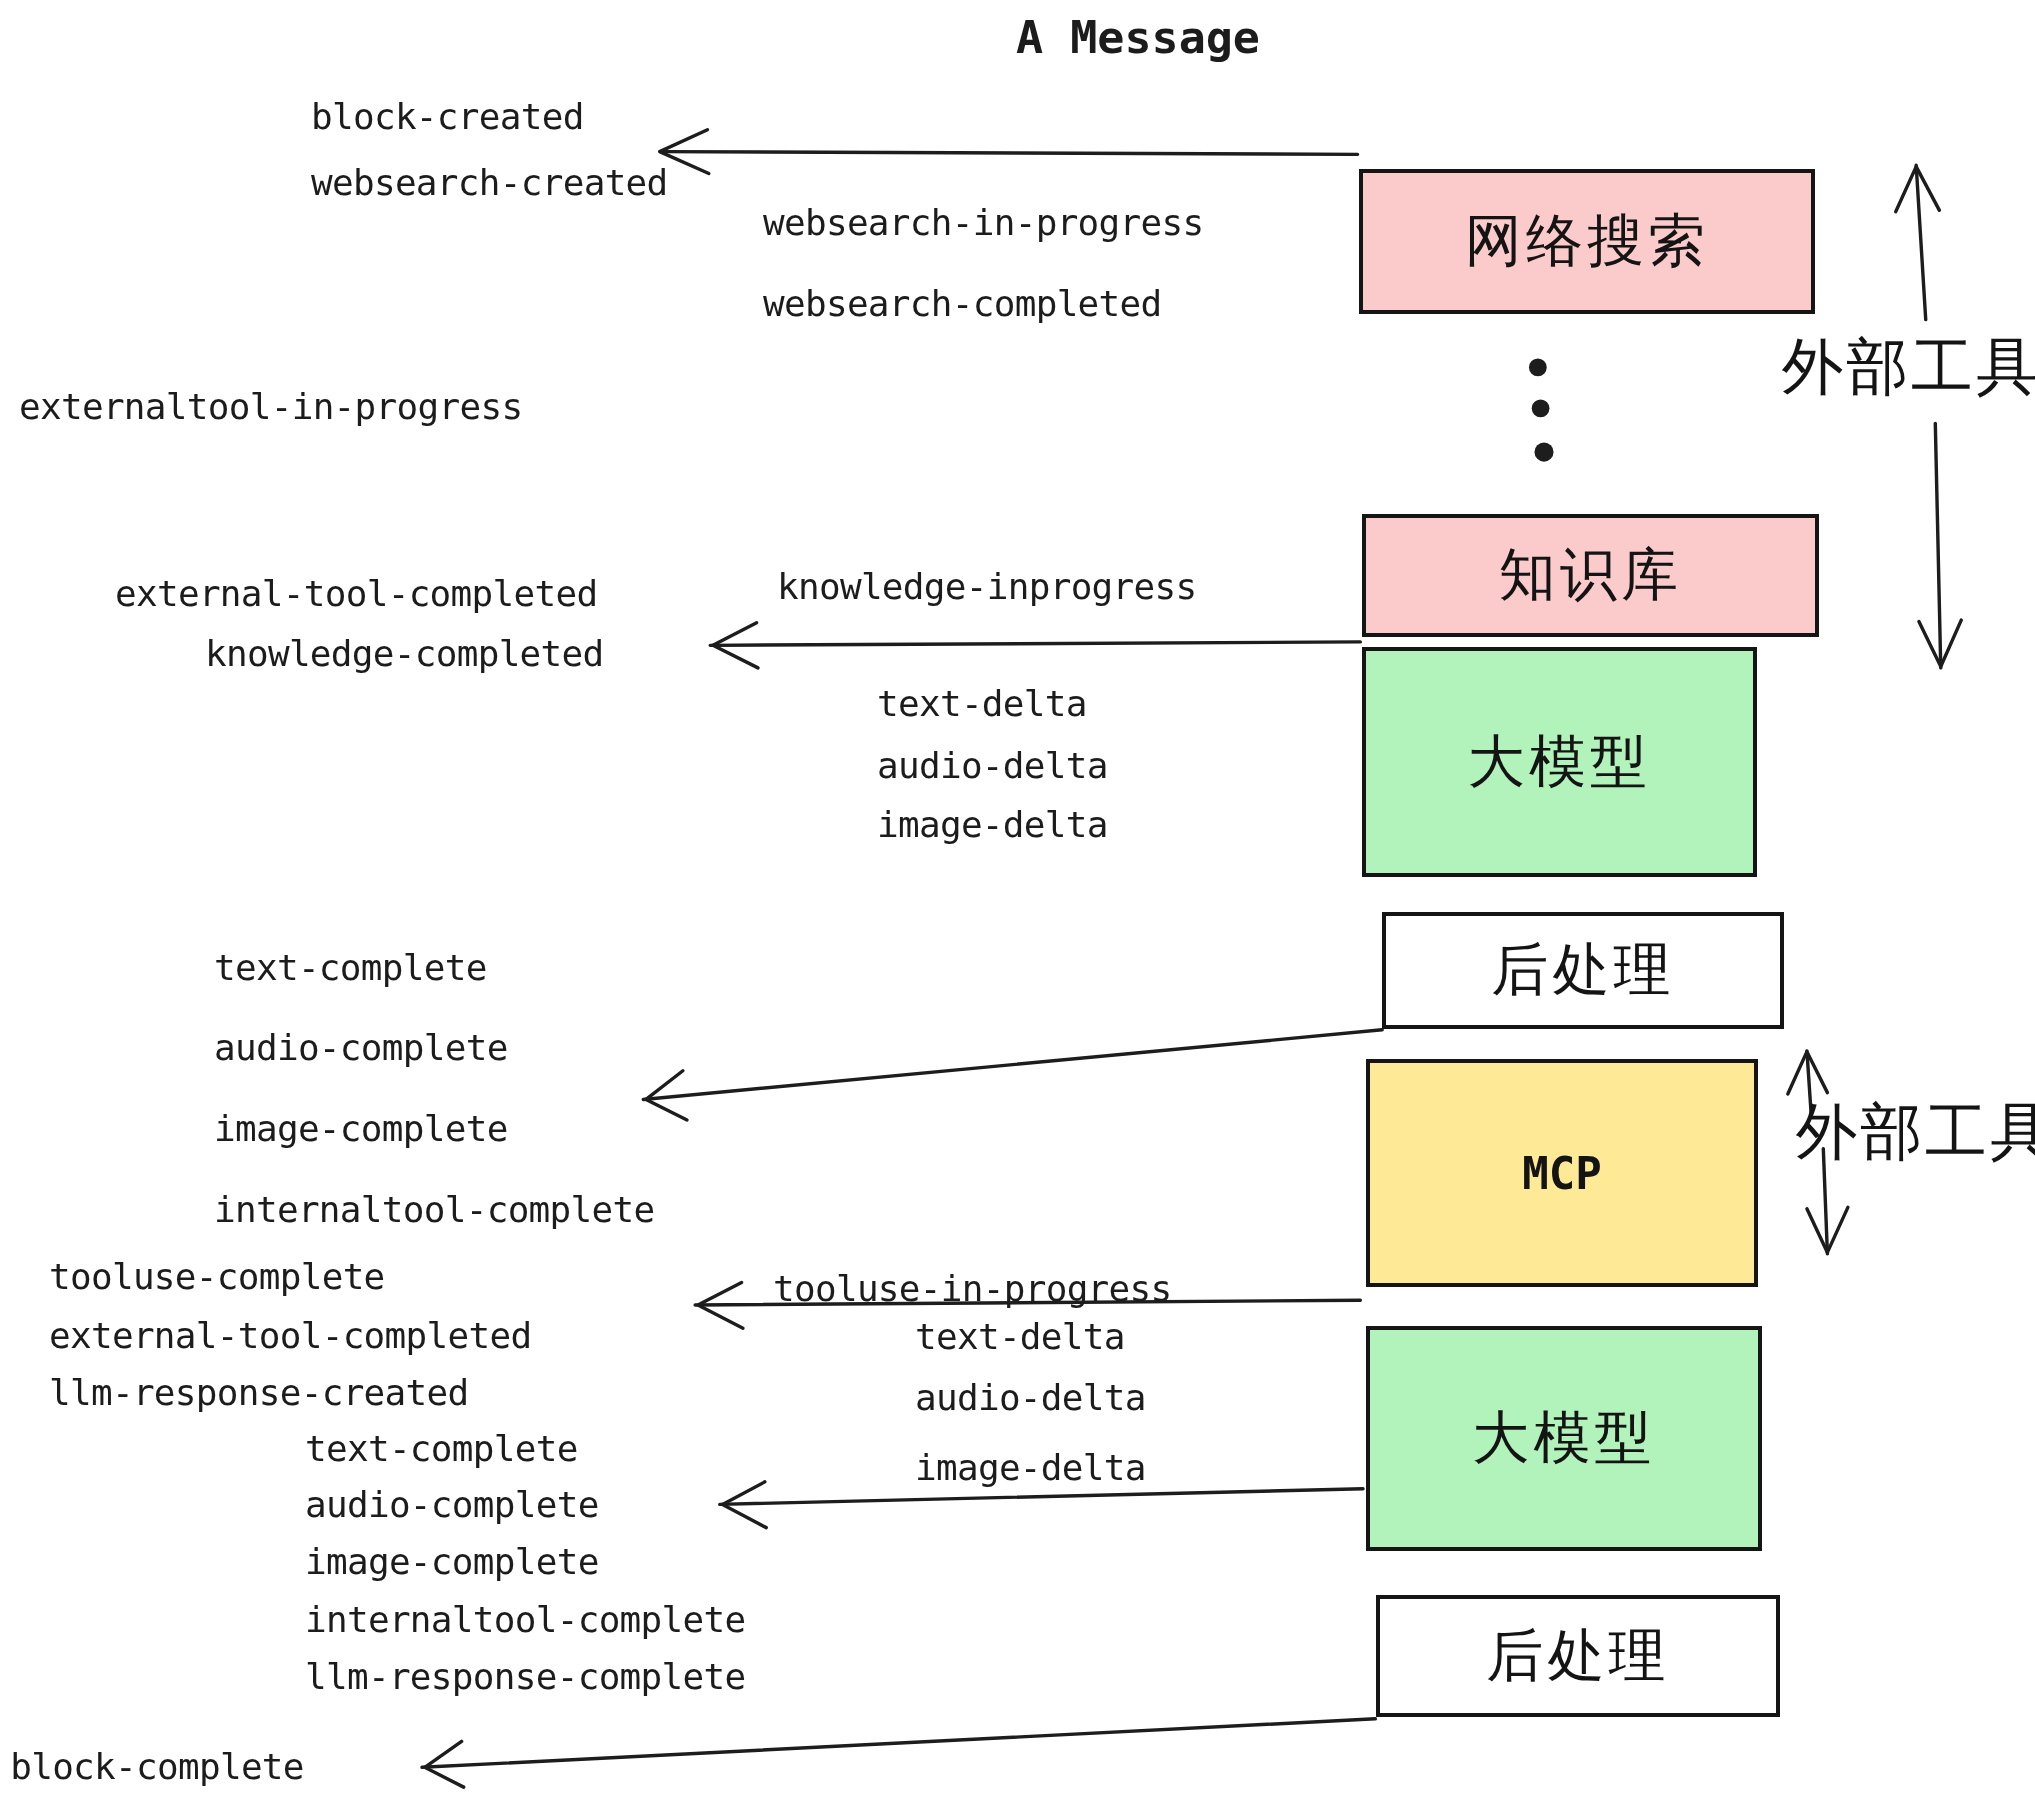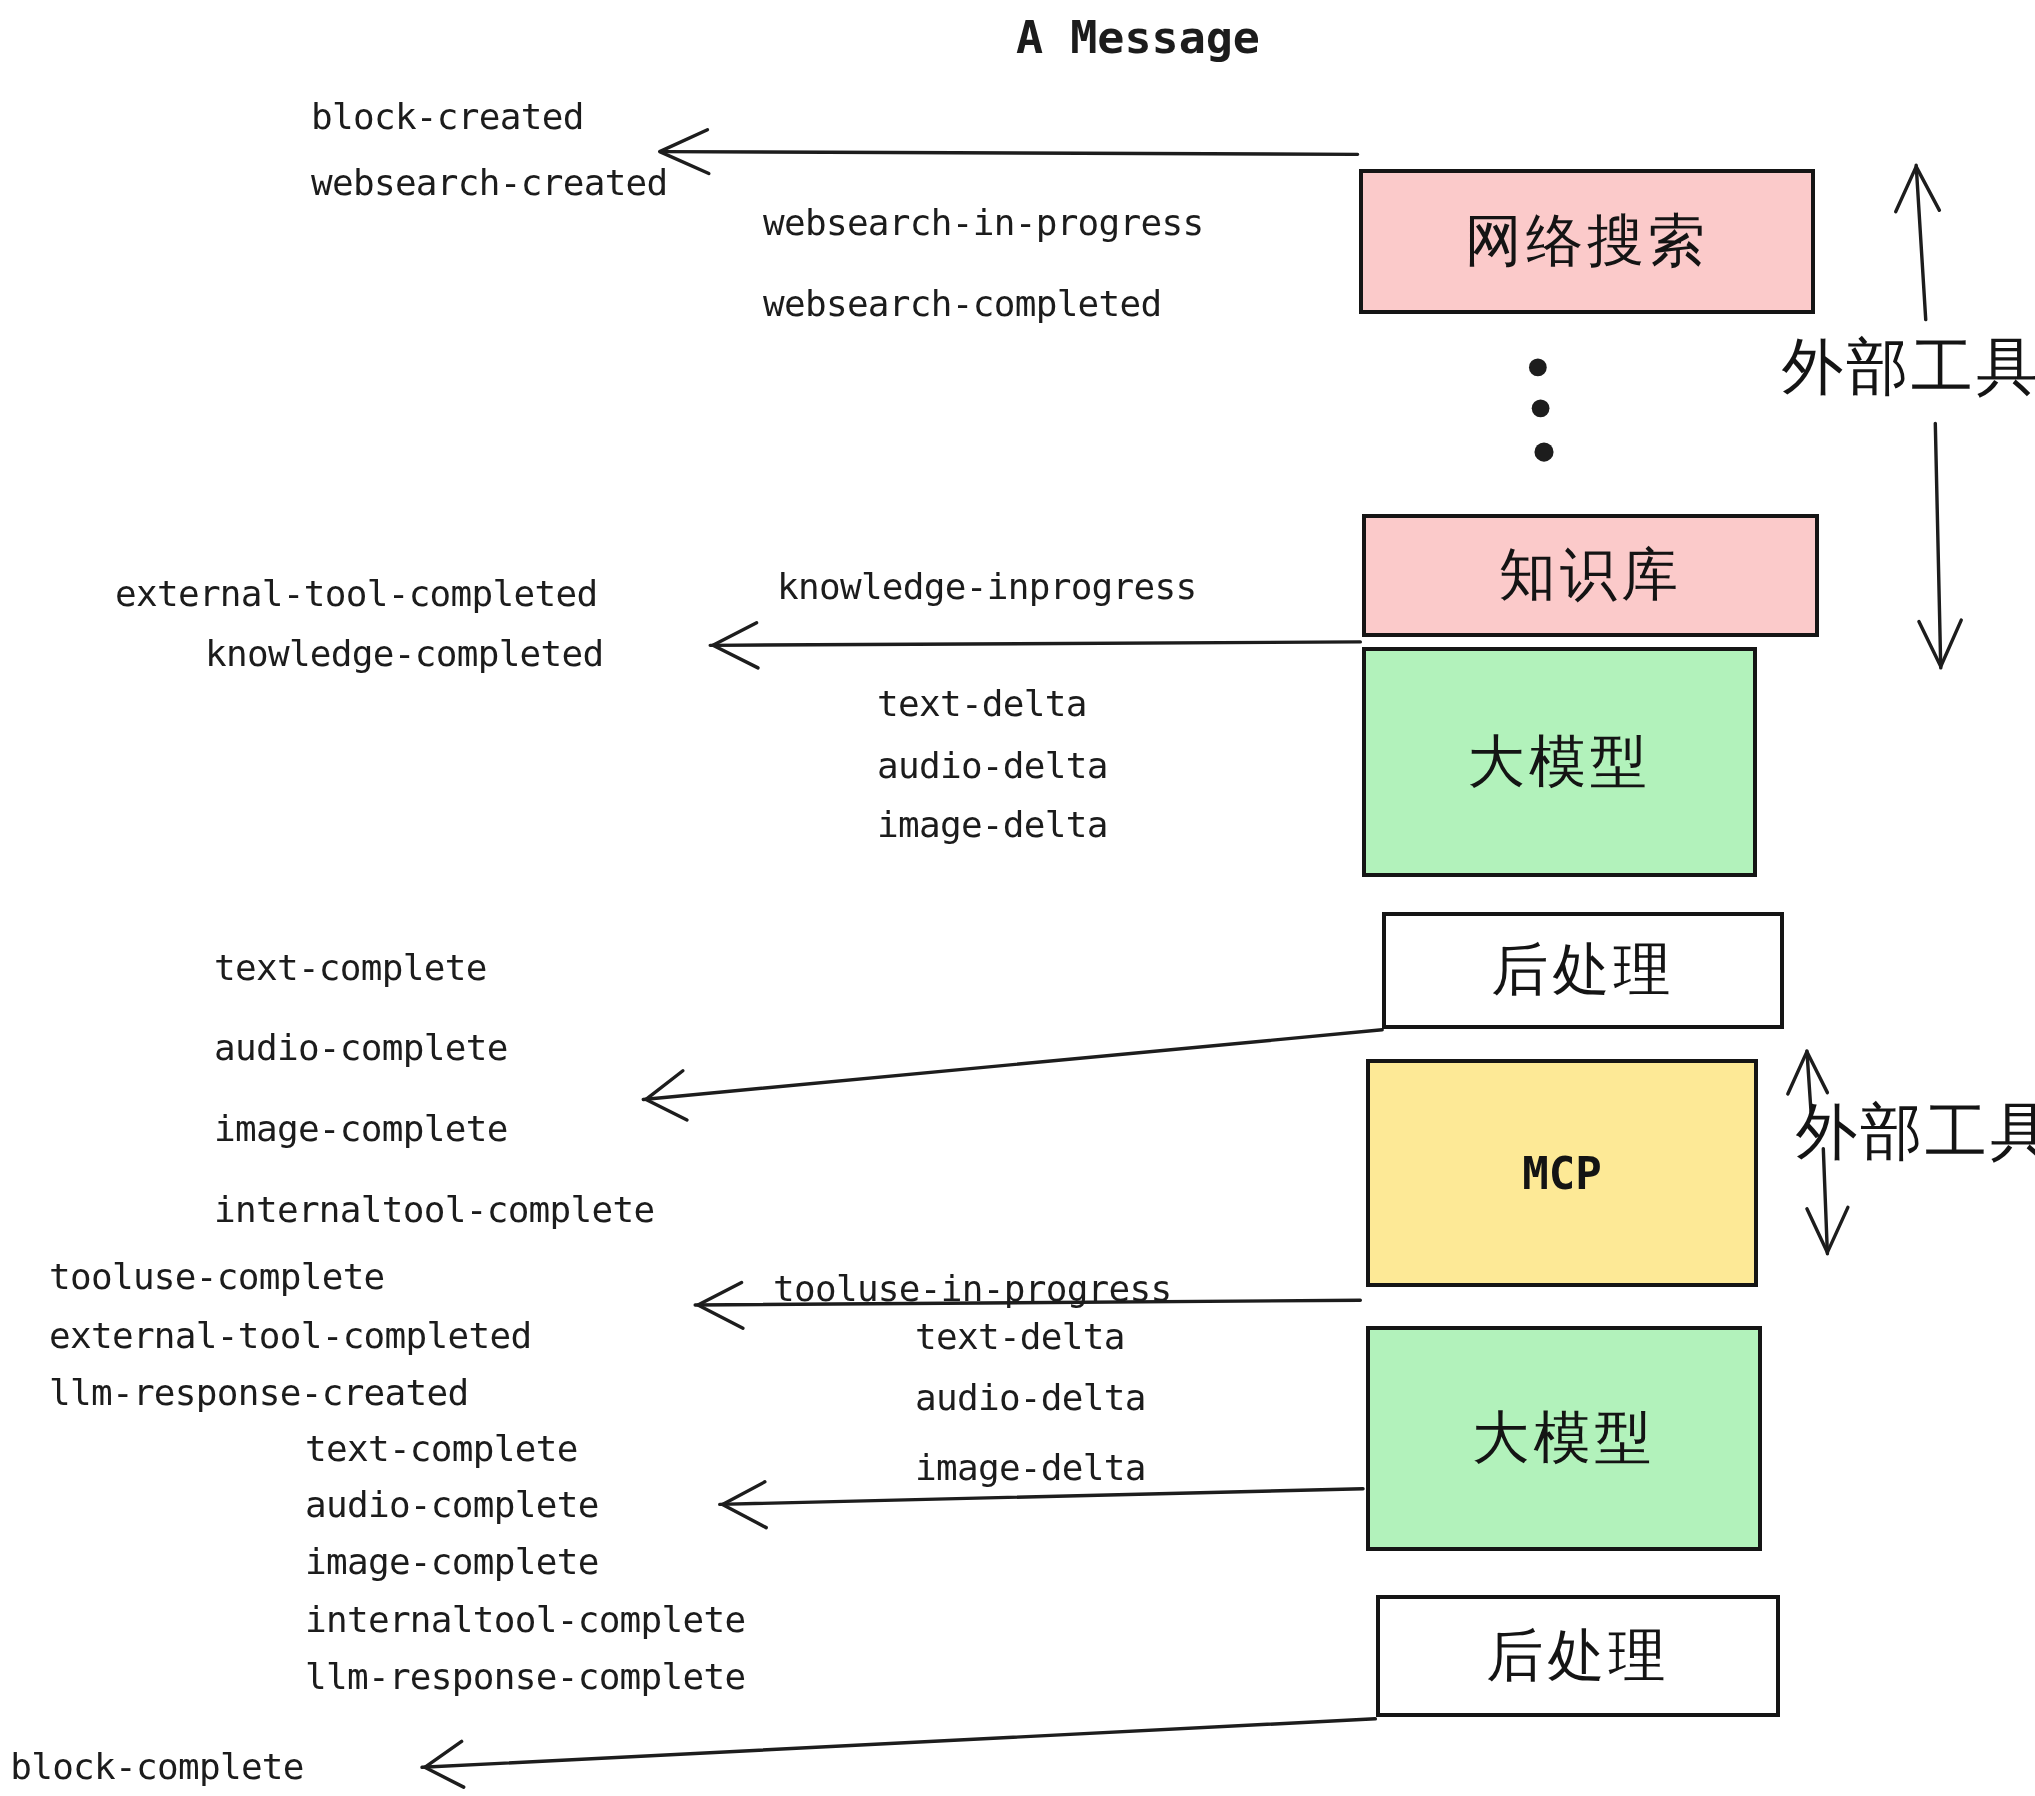--- a/index.html
+++ b/index.html
@@ -92,20 +92,21 @@
     <span class="cn">后处理</span>
   </div>
 
   <div class="sidelabel" style="left:1911px;top:367px;">外部工具</div>
   <div class="sidelabel" style="left:1925px;top:1132px;">外部工具</div>
 
   <div class="evt" style="left:311px;top:116px;">block-created</div>
   <div class="evt" style="left:311px;top:182px;">websearch-created</div>
   <div class="evt" style="left:763px;top:222px;">websearch-in-progress</div>
   <div class="evt" style="left:763px;top:303px;">websearch-completed</div>
+  <div class="evt" style="left:19px;top:406px;">externaltool-in-progress</div>
   <div class="evt" style="left:777px;top:557px;margin-top:29px;">knowledge-inprogress</div>
   <div class="evt" style="left:115px;top:593px;">external-tool-completed</div>
   <div class="evt" style="left:205px;top:653px;">knowledge-completed</div>
   <div class="evt" style="left:877px;top:703px;">text-delta</div>
   <div class="evt" style="left:877px;top:765px;">audio-delta</div>
   <div class="evt" style="left:877px;top:824px;">image-delta</div>
   <div class="evt" style="left:214px;top:967px;">text-complete</div>
   <div class="evt" style="left:214px;top:1047px;">audio-complete</div>
   <div class="evt" style="left:214px;top:1128px;">image-complete</div>
   <div class="evt" style="left:214px;top:1209px;">internaltool-complete</div>

